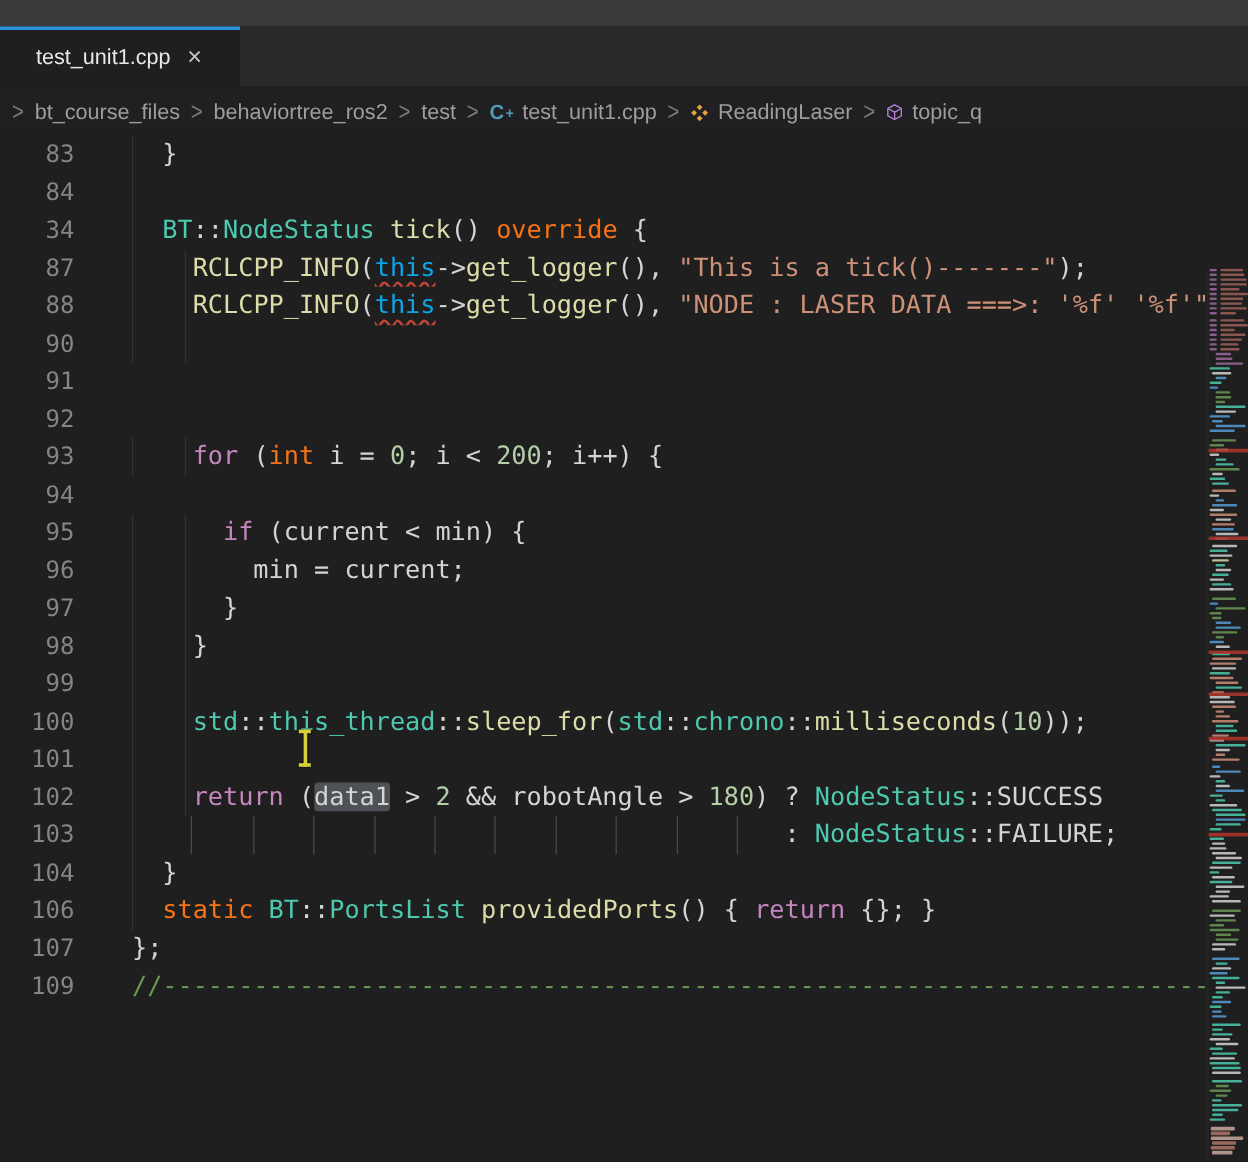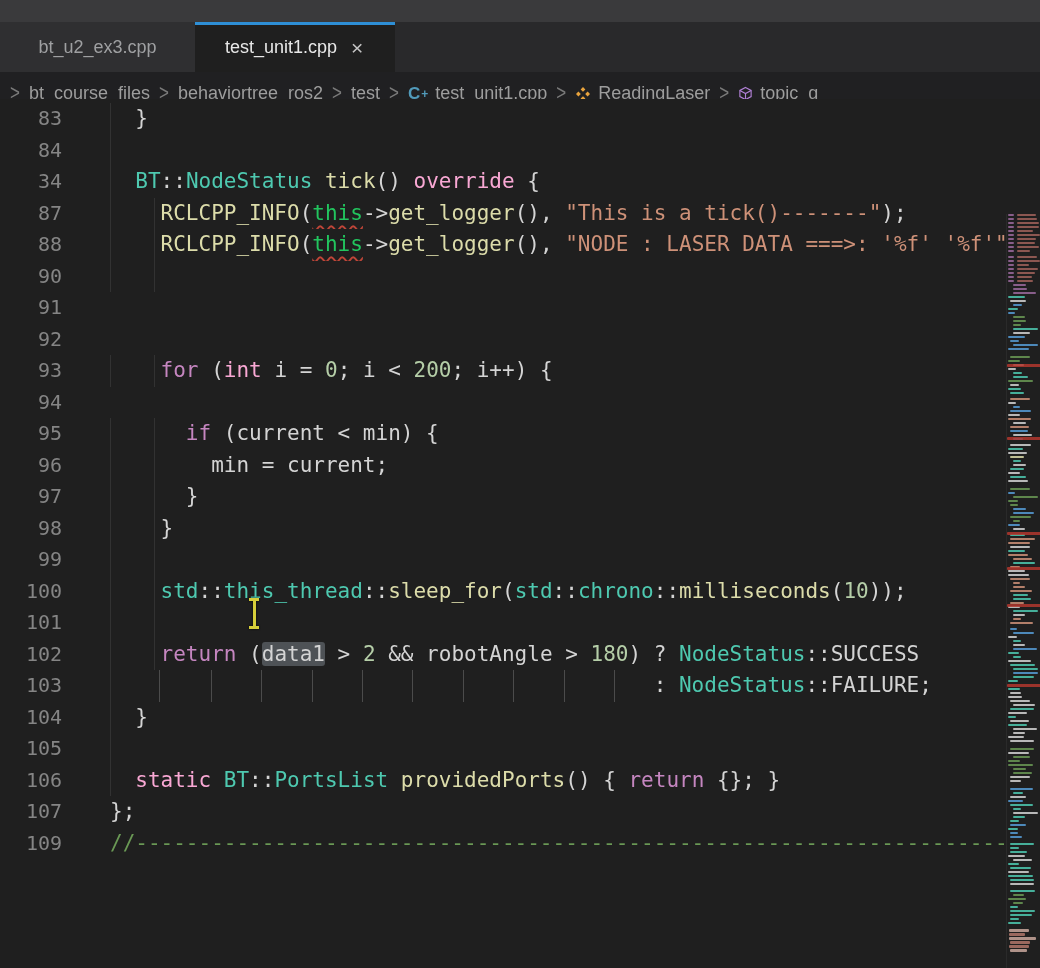--- a/index.html
+++ b/index.html
@@ -24,40 +24,40 @@
                  display:flex; align-items:center; padding-left:10px; gap:9px;
                  font-size:18px; color:#9d9d9d; white-space:nowrap; overflow:hidden; }
   .bc-sep { color:#7a7a7a; font-size:17px; transform:scaleY(1.25); }
   .bc-item { display:flex; align-items:center; gap:7px; cursor:pointer; }
   .ic { display:inline-flex; align-items:center; }
   .ic svg { display:block; }
   .ic-cpp { color:#519aba; font-weight:bold; font-size:17px; }
   .ic-cpp i { font-style:normal; font-size:12px; vertical-align:4px; margin-left:1px; }
 
   
-  .editor { position:absolute; left:0; top:99px; width:1040px; height:853px; background:#1f1f1f; }
+  .editor { position:absolute; left:0; top:109px; width:1040px; height:853px; background:#1f1f1f; }
   .lines { position:absolute; left:0; top:4px; right:34px; bottom:0; overflow:hidden; }
   .crow { display:flex; height:31.5px; }
   .lnum { width:110px; padding-right:48px; text-align:right; flex:none;
           font-family:"DejaVu Sans Mono", monospace; font-size:20px; line-height:31.5px; color:#858585; }
   .ctext { position:relative; flex:1; overflow:hidden; white-space:pre;
            font-family:"DejaVu Sans Mono", monospace; font-size:21px; line-height:31.5px; color:#d4d4d4; }
   .gl { position:absolute; top:0; bottom:0; width:1px; background:#323232; left:calc(var(--c) * 12.6px); }
   .gl.b { background:#4b4b4b; }
 
   .tk-d { color:#d4d4d4; }
-  .tk-k { color:#f9a8d4;text-align:center; }
+  .tk-k { color:#f97316;text-align:center; }
   .tk-c { color:#c586c0; }
   .tk-t { color:#4ec9b0; }
   .tk-f { color:#dcdcaa; }
   .tk-s { color:#ce9178; }
   .tk-n { color:#b5cea8; }
   .tk-m { color:#6a9955; }
   .tk-h { color:#d4d4d4; background:#4e5256; border-radius:3px; }
-  .tk-x { color:#22c55e; text-decoration:underline; text-decoration-style:wavy;
+  .tk-x { color:#0ea5e9; text-decoration:underline; text-decoration-style:wavy;
           text-decoration-color:#bf4538; text-decoration-thickness:1.5px; text-underline-offset:5px; }
 
   
   .ibeam { position:absolute; left:247px; top:499px; width:14px; height:31px;
            background:
              linear-gradient(#d6ce3a,#d6ce3a) top center / 10px 3px no-repeat,
              linear-gradient(#d6ce3a,#d6ce3a) bottom center / 10px 3px no-repeat,
              linear-gradient(#d6ce3a,#d6ce3a) center / 3px 100% no-repeat;
            filter:drop-shadow(0 0 1px rgba(0,0,0,.8)); }
 
@@ -65,23 +65,20 @@
   .minimap { position:absolute; right:0; top:115px; width:34px; height:853px; background:#1f1f1f;
              border-left:1px solid rgba(255,255,255,0.05); overflow:hidden; }
   .mmbar { position:absolute; height:2px; border-radius:1px; }
 </style>
 </head>
 <body>
 
 <div id="stage">
   <div class="topbar"></div>
   <div class="tabstrip">
-      <div class="tab">
-        <span class="tab-label">bt_u2_ex3.cpp</span>
-      </div>
       <div class="tab active">
         <span class="tab-label">test_unit1.cpp</span>
         <span class="tab-close">×</span>
       </div>
     </div>
   <div class="breadcrumbs">
       <span class="bc-sep">&gt;</span>
       <span class="bc-item">
         <span class="bc-label">bt_course_files</span>
       </span>
@@ -189,24 +186,20 @@
           <div class="lnum">102</div>
           <div class="ctext"><i class="gl" style="--c: 0;"></i><i class="gl" style="--c: 3.5;"></i><span class="tk-d">    </span><span class="tk-c">return</span><span class="tk-d"> (</span><span class="tk-h">data1</span><span class="tk-d"> &gt; </span><span class="tk-n">2</span><span class="tk-d"> &amp;&amp; robotAngle &gt; </span><span class="tk-n">180</span><span class="tk-d">) ? </span><span class="tk-t">NodeStatus</span><span class="tk-d">::SUCCESS</span></div>
         </div>
         <div class="crow">
           <div class="lnum">103</div>
           <div class="ctext"><i class="gl" style="--c: 0;"></i><i class="gl b" style="--c: 3.9;"></i><i class="gl b" style="--c: 8;"></i><i class="gl b" style="--c: 12;"></i><i class="gl b" style="--c: 16;"></i><i class="gl b" style="--c: 20;"></i><i class="gl b" style="--c: 24;"></i><i class="gl b" style="--c: 28;"></i><i class="gl b" style="--c: 32;"></i><i class="gl b" style="--c: 36;"></i><i class="gl b" style="--c: 40;"></i><span class="tk-d">                                           : </span><span class="tk-t">NodeStatus</span><span class="tk-d">::FAILURE;</span></div>
         </div>
         <div class="crow">
           <div class="lnum">104</div>
           <div class="ctext"><i class="gl" style="--c: 0;"></i><span class="tk-d">  }</span></div>
-        </div>
-        <div class="crow">
-          <div class="lnum">105</div>
-          <div class="ctext"><i class="gl" style="--c: 0;"></i></div>
         </div>
         <div class="crow">
           <div class="lnum">106</div>
           <div class="ctext"><i class="gl" style="--c: 0;"></i><span class="tk-d">  </span><span class="tk-k">static</span><span class="tk-d"> </span><span class="tk-t">BT</span><span class="tk-d">::</span><span class="tk-t">PortsList</span><span class="tk-d"> </span><span class="tk-f">providedPorts</span><span class="tk-d">() { </span><span class="tk-c">return</span><span class="tk-d"> {}; }</span></div>
         </div>
         <div class="crow">
           <div class="lnum">107</div>
           <div class="ctext"><span class="tk-d">};</span></div>
         </div>
         <div class="crow">

